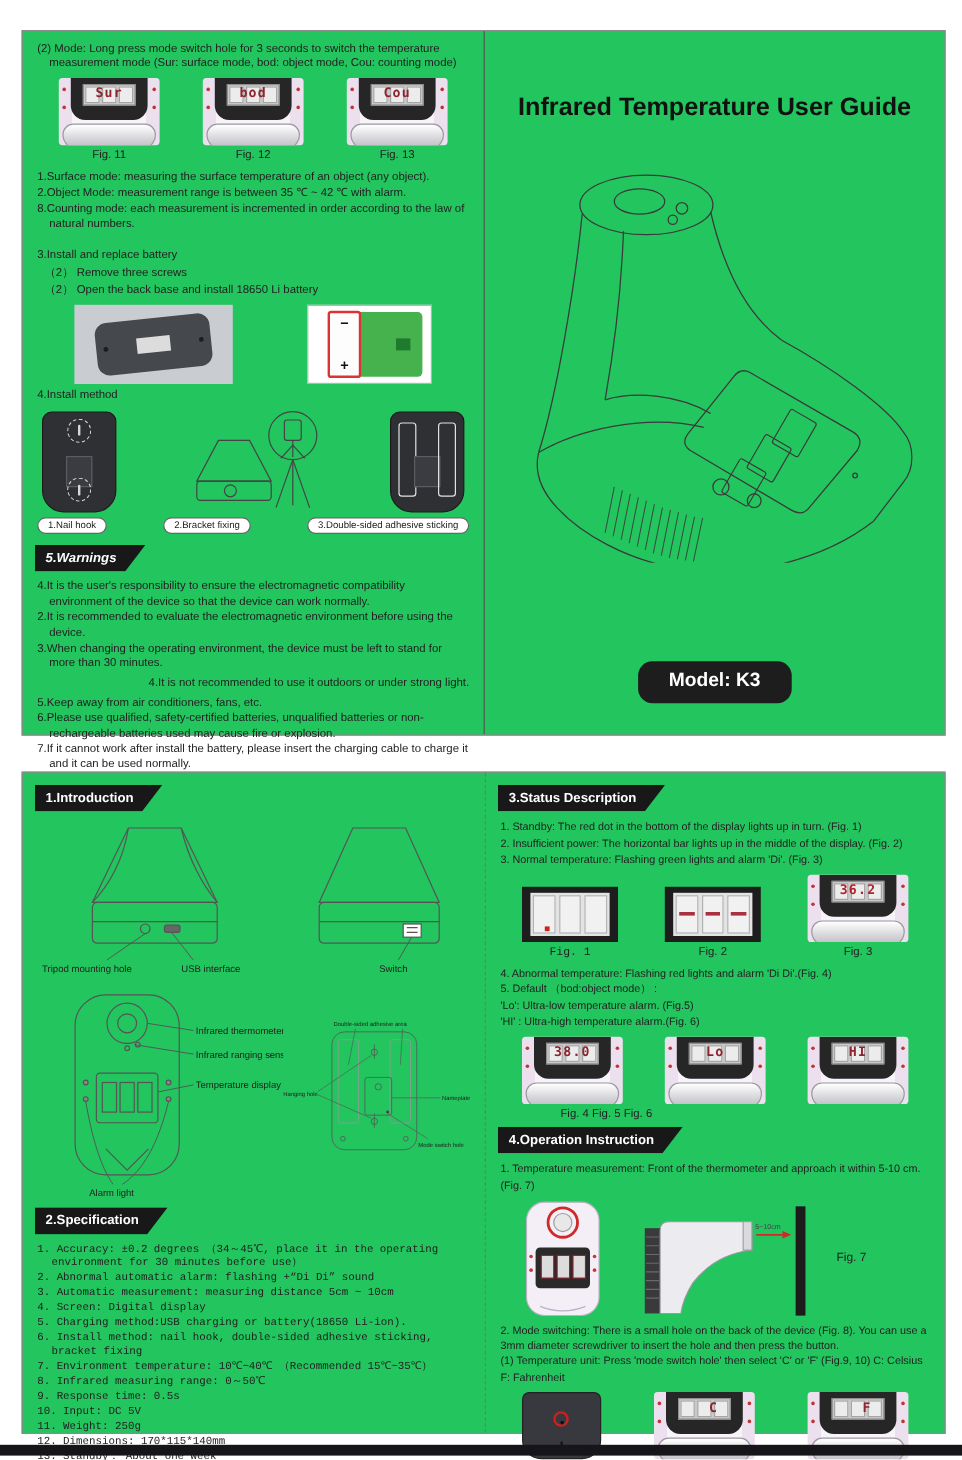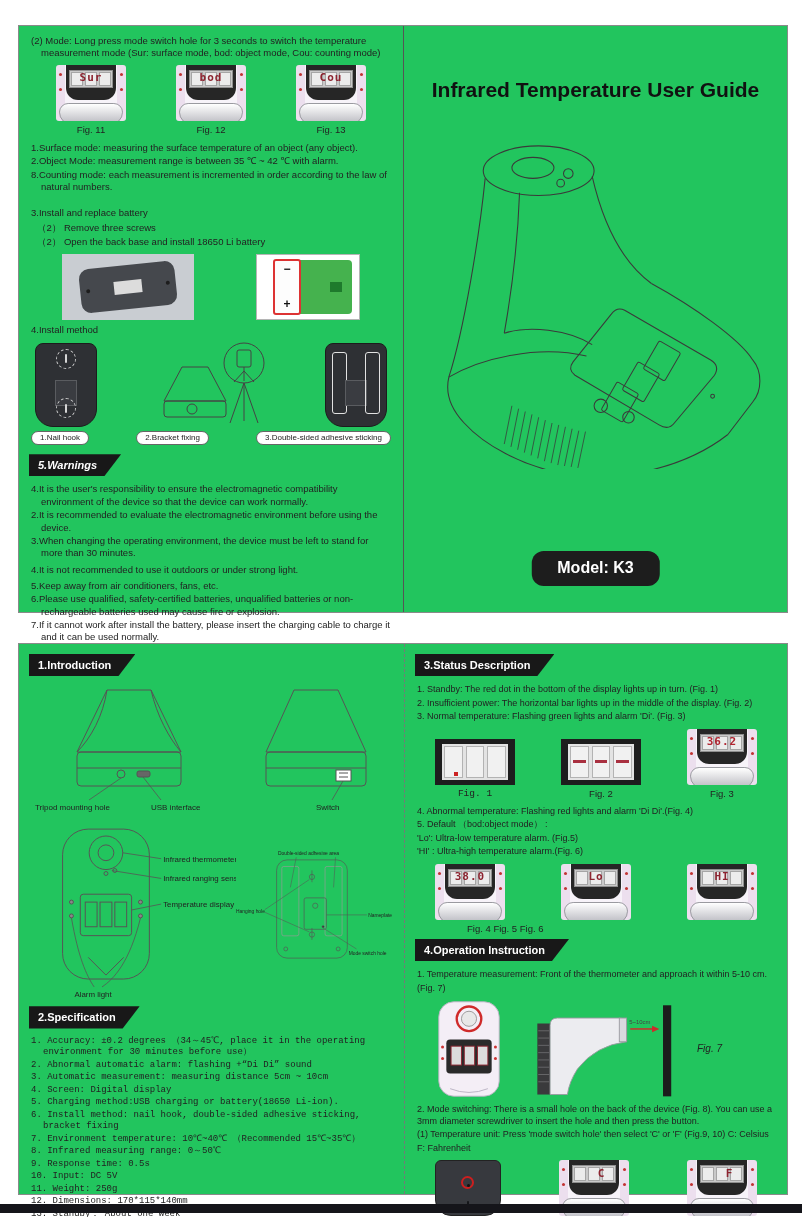--- a/index.html
+++ b/index.html
@@ -14,21 +14,21 @@
   .footer-bar { position:absolute; left:0; top:1204px; width:802px; height:9px; background:#15151a; }
 
   .banner { display:inline-block; background:#181818; color:#fff; font-weight:bold; font-size:11px;
             padding:4px 24px 4px 9px; clip-path:polygon(0 0,100% 0,calc(100% - 17px) 100%,0 100%); margin:2px 0 6px -2px; }
   p.t { margin:2px 0; }
   p.hang { padding-left:10px; text-indent:-10px; margin:1px 0; }
   .row { display:flex; align-items:flex-end; }
   .figcap { font-size:9.5px; text-align:center; margin-top:3px; }
 
   
-  .fig-dev { position:relative; width:70px; height:56px; background:linear-gradient(90deg,#ecdfee 0 13%,#f7f3f9 13% 87%,#ecdfee 87%); border-radius:3px; overflow:hidden; }
+  .fig-dev { position:relative; width:84px; height:56px; background:linear-gradient(90deg,#ecdfee 0 13%,#f7f3f9 13% 87%,#ecdfee 87%); border-radius:3px; overflow:hidden; }
   .fig-dev .screen { position:absolute; left:10px; right:10px; top:0; height:35px; background:#262626; border-radius:0 0 12px 12px; }
   .fig-dev .lcd { position:absolute; left:50%; top:5px; transform:translateX(-50%); width:44px; height:18px; background:#c9c9c9; border:1px solid #8f8f8f; display:flex; }
   .fig-dev .lcd i { flex:1; background:#ececec; border:1px solid #a5a5a5; margin:1px; }
   .fig-dev .val { position:absolute; left:0; right:0; top:4px; height:18px; display:flex; align-items:center; justify-content:center;
                   font:bold 11px "DejaVu Sans Mono",monospace; color:#8d2430; letter-spacing:1px; white-space:pre; }
   .fig-dev .chin { position:absolute; left:3px; right:3px; bottom:-4px; height:22px; background:linear-gradient(#ffffff,#b9b9c0); border:1px solid #9a9aa0; border-radius:10px 10px 14px 14px; }
   .fig-dev .d { position:absolute; width:3px; height:3px; border-radius:50%; background:#c23333; }
   .fig-dev .d1{left:3px;top:8px} .fig-dev .d2{left:3px;top:23px} .fig-dev .d3{right:3px;top:8px} .fig-dev .d4{right:3px;top:23px}
 
   
@@ -216,21 +216,21 @@
       <span class="capsule">1.Nail hook</span>
       <span class="capsule">2.Bracket fixing</span>
       <span class="capsule">3.Double-sided adhesive sticking</span>
     </div>
 
     <div class="banner" style="margin-top:9px;font-style:italic;">5.Warnings</div>
     <div>
       <p class="hang">4.It is the user's responsibility to ensure the electromagnetic compatibility environment of the device so that the device can work normally.</p>
       <p class="hang">2.It is recommended to evaluate the electromagnetic environment before using the device.</p>
       <p class="hang">3.When changing the operating environment, the device must be left to stand for more than 30 minutes.</p>
-      <p class="hang" style="margin-top:4px;">4.It is not recommended to use it outdoors or under strong light.</p>
+      <p class="hang" style="margin-top:4px;text-align:right;">4.It is not recommended to use it outdoors or under strong light.</p>
       <p class="hang" style="margin-top:4px;">5.Keep away from air conditioners, fans, etc.</p>
       <p class="hang">6.Please use qualified, safety-certified batteries, unqualified batteries or non-rechargeable batteries used may cause fire or explosion.</p>
       <p class="hang">7.If it cannot work after install the battery, please insert the charging cable to charge it and it can be used normally.</p>
     </div>
 
     <div class="cert-row">
       <span class="cert-mark">CE</span>
       <span class="cert-mark">FC</span>
       <span style="text-align:right;">
         <span class="cert-mark" style="font-size:17px;">RoHS</span>
@@ -543,21 +543,21 @@
           <line x1="15" y1="84" x2="27" y2="84"></line>
             <line x1="15" y1="92" x2="27" y2="92"></line>
         </g>
         <path d="M28 106 L28 30 Q28 22 36 22 L104 22 Q112 22 112 30 L112 48 Q78 52 58 78 Q49 92 47 106 Z" fill="#ececf0" stroke="#9a9aa0"></path>
         <rect x="104" y="22" width="8" height="26" fill="#d9d9de" stroke="#9a9aa0"></rect>
         <line x1="116" y1="34" x2="144" y2="34" stroke="#cf2a2a" stroke-width="1.6"></line>
         <polygon points="148,34 140,30.5 140,37.5" fill="#cf2a2a"></polygon>
         <text x="115" y="29" font-size="6.5" fill="#444">5~10cm</text>
         <rect x="152" y="8" width="9" height="100" fill="#1c1c1c"></rect>
       </svg>
-      <div style="font-size:10px;font-style:italic;">Fig. 7</div>
+      <div style="font-size:10px;">Fig. 7</div>
     </div>
 
     <p>2. Mode switching: There is a small hole on the back of the device (Fig. 8). You can use a 3mm diameter screwdriver to insert the hole and then press the button.</p>
     <p style="margin-top:2px;">(1) Temperature unit: Press 'mode switch hole' then select 'C' or 'F' (Fig.9, 10)   C: Celsius</p>
     <p class="sub">F: Fahrenheit</p>
 
     <div class="figrow3">
       <div style="text-align:center;">
         <div class="fig-back">
           <span class="ring"></span>

